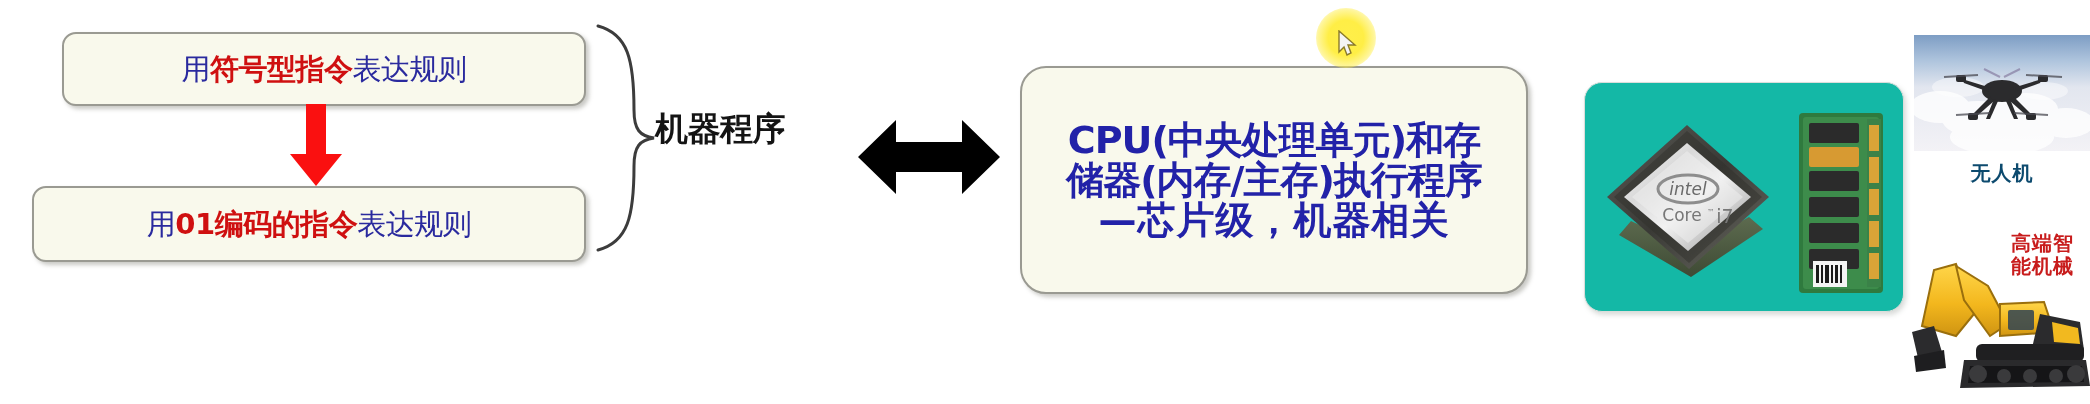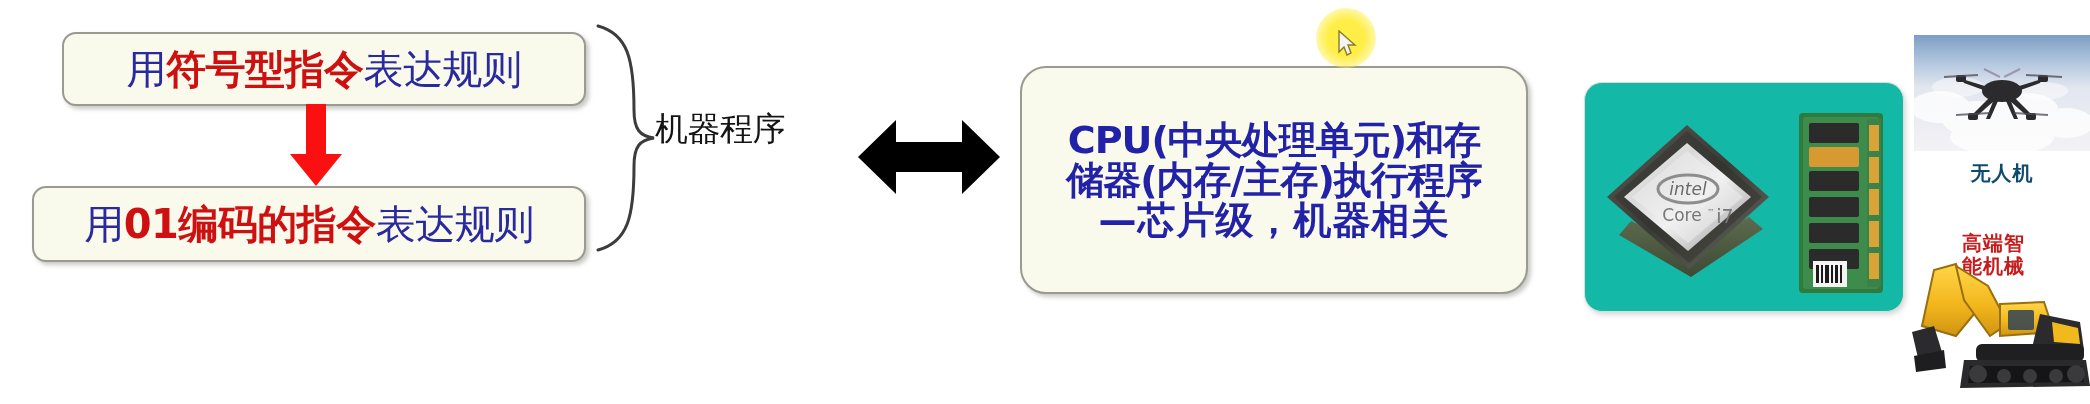--- a/index.html
+++ b/index.html
@@ -52,21 +52,21 @@
   .line {
     white-space: nowrap;
     line-height: 1.06;
     font-weight: bold;
     letter-spacing: -0.5px;
   }
   .blue  { color: #2a2a9e; }
   .red   { color: #cf1010; }
 
   #box-symbolic .line, #box-binary .line {
-    font-size: 40px;
+    font-size: 29px;
     font-weight: 700;
   }
   #box-symbolic .blue, #box-binary .blue { font-weight: 500; }
   #box-symbolic .red,  #box-binary .red  { font-weight: 800; }
 
   #box-cpu .line {
     font-size: 38px;
     color: #2222a8;
     text-align: center;
     font-weight: 800;
@@ -89,21 +89,21 @@
     width: 70px; height: 230px;
   }
 
   
   #question {
     position: absolute;
     left: 655px; top: 108px;
     width: 200px;
     color: #141414;
     font-size: 33px;
-    font-weight: 400;
+    font-weight: 700;
     line-height: 1.25;
     letter-spacing: -0.5px;
   }
 
   
   #bi-arrow {
     position: absolute;
     left: 858px; top: 116px;
     width: 142px; height: 82px;
   }
@@ -143,21 +143,21 @@
     text-align: center;
     color: #0c4a6e;
     font-size: 20px;
     font-weight: 800;
     letter-spacing: 1px;
   }
   #machinery-label {
     position: absolute;
     left: 1962px; top: 232px;
     width: 112px;
-    text-align: left;
+    text-align: right;
     color: #c81c1c;
     font-size: 20px;
     font-weight: 800;
     line-height: 1.15;
     letter-spacing: 1px;
   }
   #excavator-photo {
     position: absolute;
     left: 1904px; top: 240px;
     width: 186px; height: 164px;

